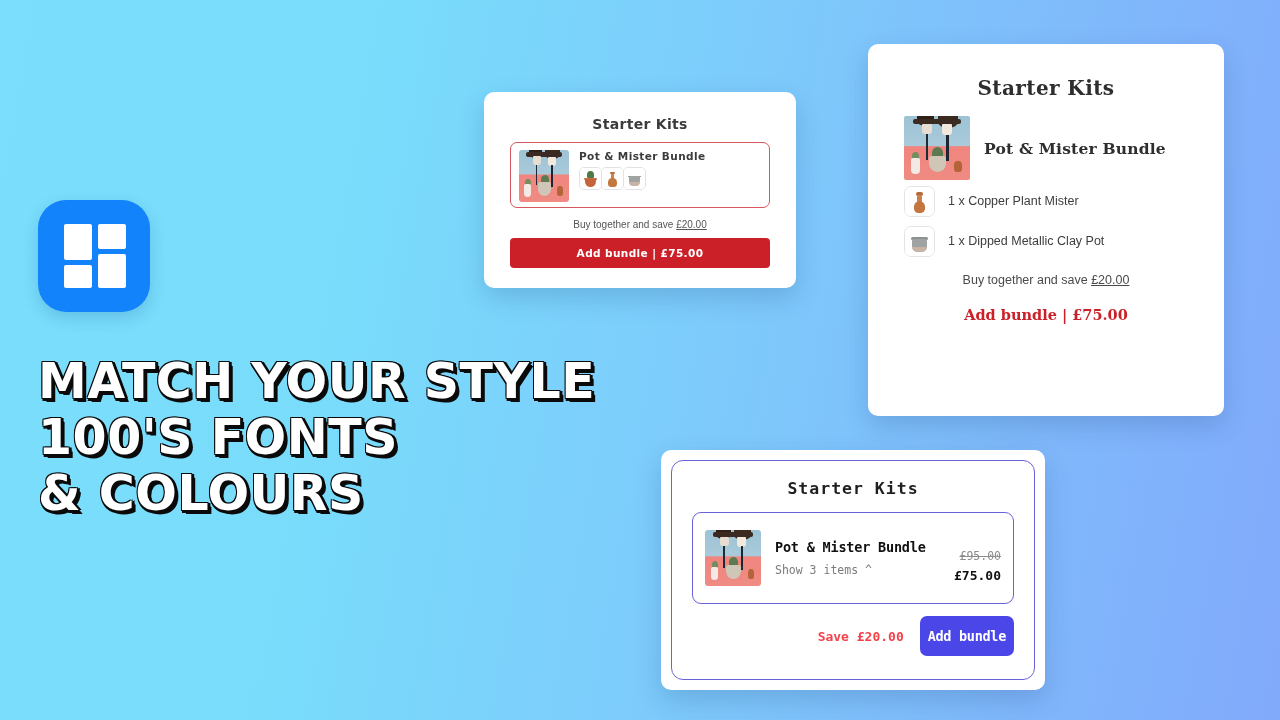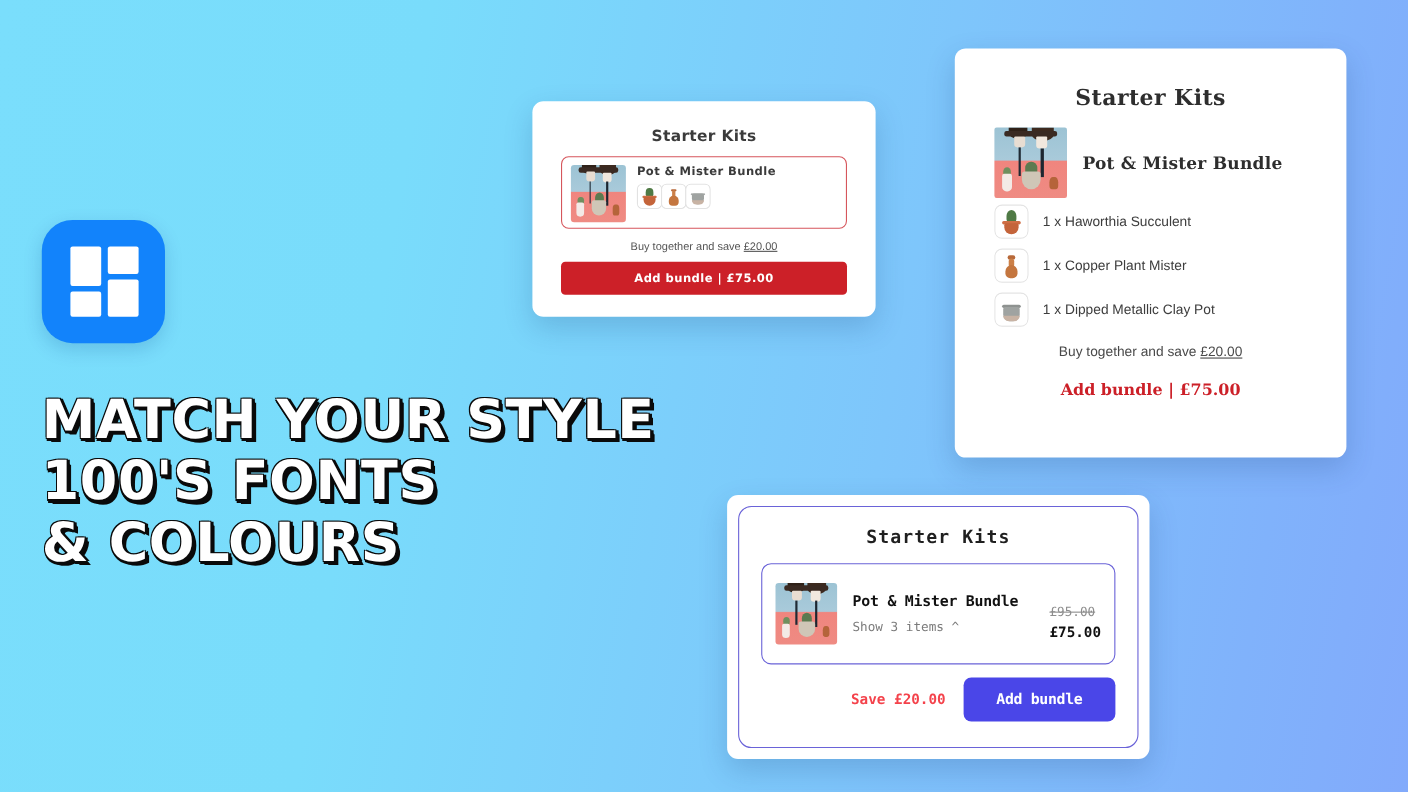--- a/index.html
+++ b/index.html
@@ -248,21 +248,21 @@
     color: #111;
     letter-spacing: -0.2px;
   }
   .c-show {
     font-family: "DejaVu Sans Mono", monospace;
     font-size: 11.5px;
     color: #7b7b7b;
     margin-top: 8px;
     cursor: pointer;
   }
-  .c-prices { text-align: left; font-family: "DejaVu Sans Mono", monospace; margin-top: 16px; }
+  .c-prices { text-align: right; font-family: "DejaVu Sans Mono", monospace; margin-top: 16px; }
   .c-old {
     font-size: 11.5px;
     color: #8d8d8d;
     text-decoration: line-through;
   }
   .c-new {
     font-size: 13px;
     font-weight: 700;
     color: #111;
     margin-top: 5px;
@@ -282,21 +282,21 @@
     text-align: right;
   }
   .c-btn {
     background: #4a46e8;
     color: #fff;
     font-family: "DejaVu Sans Mono", monospace;
     font-weight: 700;
     font-size: 13.5px;
     border: none;
     border-radius: 7px;
-    padding: 12px 30px;
+    padding: 12px 8px;
     cursor: pointer;
     letter-spacing: -0.3px;
   }
 
   
   .photo {
     background: linear-gradient(180deg, #9cc3d4 0%, #a9cada 46%, #f0857e 48%, #ef8b83 100%);
     position: relative;
     overflow: hidden;
     flex: 0 0 auto;
@@ -421,30 +421,20 @@
         <i class="ph-vase"></i>
           <i class="ph-vase2"></i>
       </div>
       <div class="b-prodname">Pot &amp; Mister Bundle</div>
     </div>
 
     <div class="b-items">
       <div class="b-item">
         <div class="mini">
           <span class="mini-art">
-              <i class="ma-plant"></i>
-              <i class="ma-rim"></i>
-              <i class="ma-pot"></i>
-            </span>
-        </div>
-        <div class="b-item-label">1 x Haworthia Succulent</div>
-      </div>
-      <div class="b-item">
-        <div class="mini">
-          <span class="mini-art">
               <i class="ma-mtop"></i>
               <i class="ma-mneck"></i>
               <i class="ma-mbody"></i>
             </span>
         </div>
         <div class="b-item-label">1 x Copper Plant Mister</div>
       </div>
       <div class="b-item">
         <div class="mini">
           <span class="mini-art">

